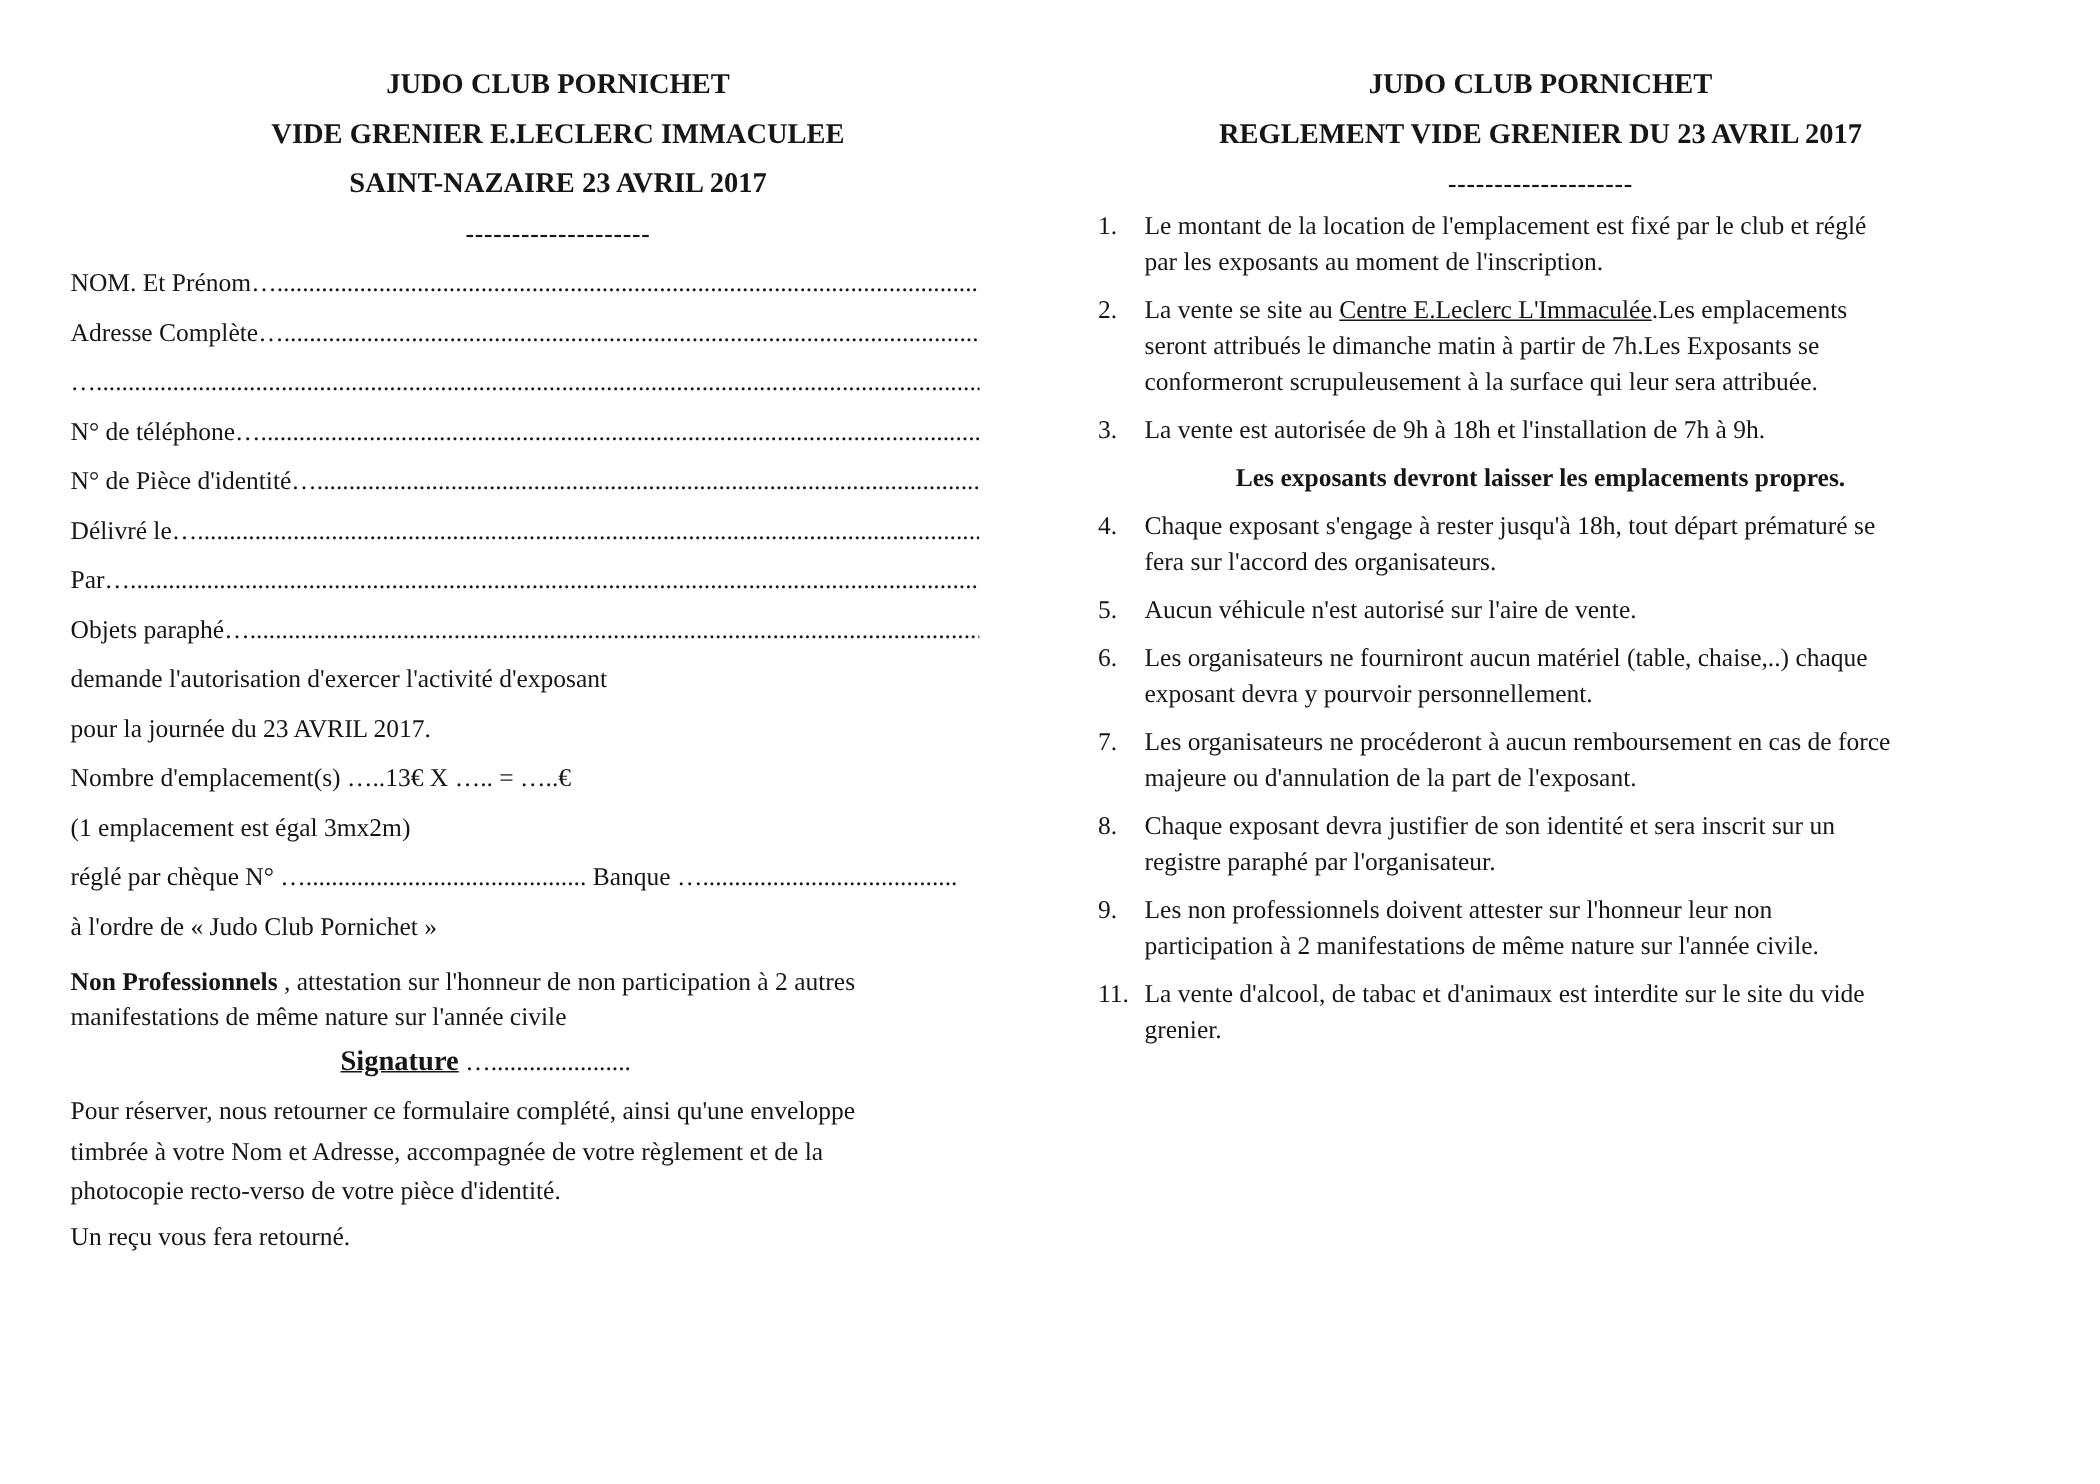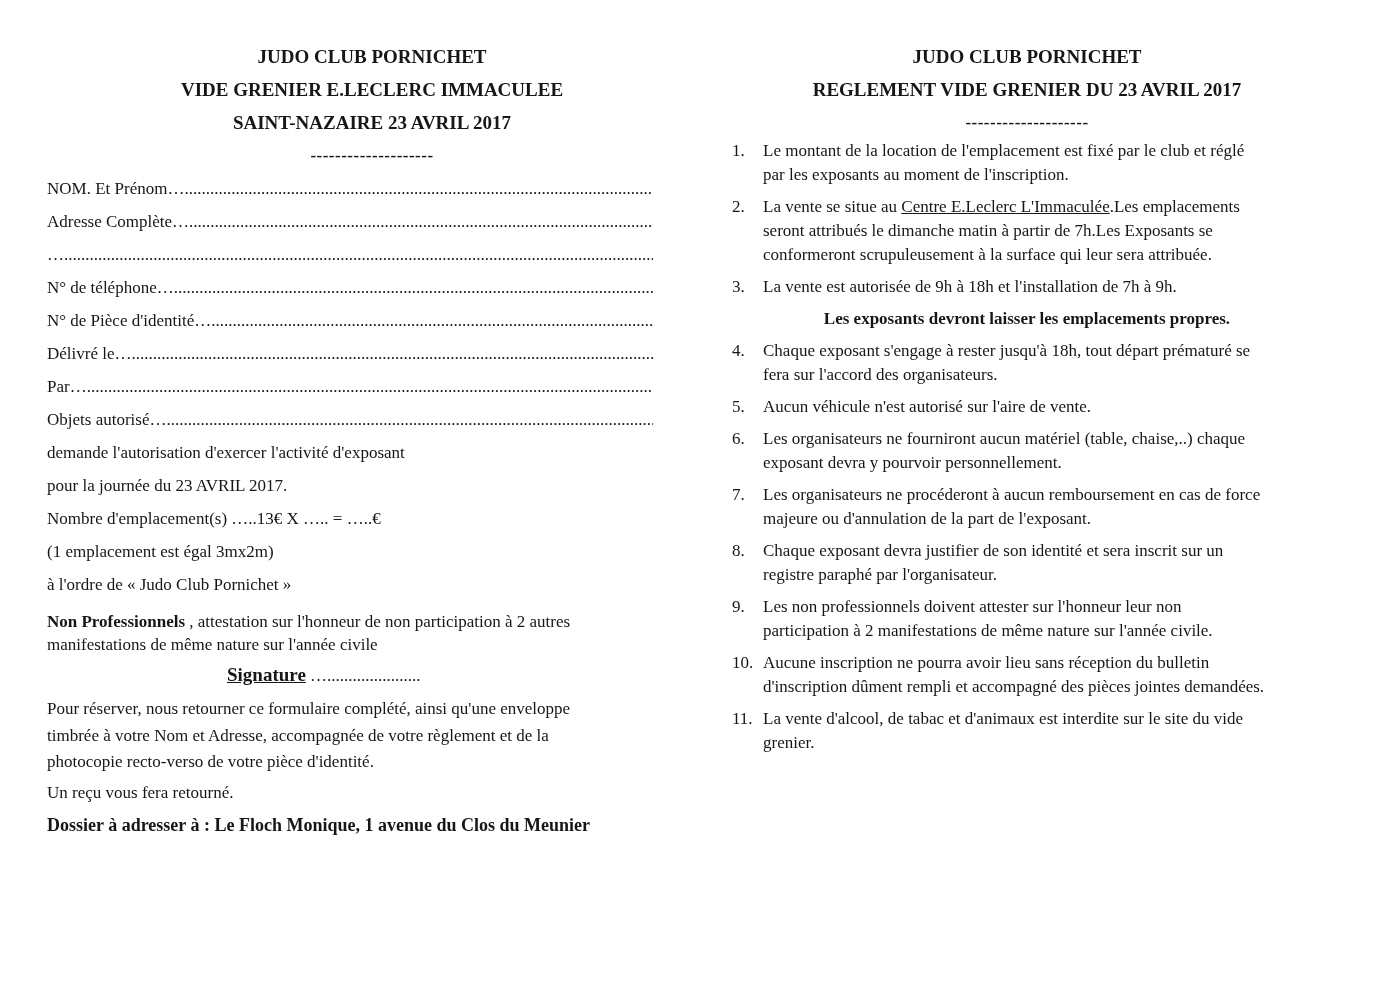--- a/index.html
+++ b/index.html
@@ -129,28 +129,29 @@
     </div>
     <div class="field-line">
       <span class="field-label">Délivré le </span>
         <span class="field-leader">…......................................................................................................................................................</span>
     </div>
     <div class="field-line">
       <span class="field-label">Par </span>
         <span class="field-leader">…......................................................................................................................................................</span>
     </div>
     <div class="field-line">
-      <span class="field-label">Objets autorisé </span>
+      <span class="field-label">Objets paraphé </span>
         <span class="field-leader">…......................................................................................................................................................</span>
     </div>
 
     <div class="stmt">demande l'autorisation d'exercer l'activité d'exposant</div>
     <div class="stmt">pour la journée du 23 AVRIL 2017.</div>
     <div class="stmt">Nombre d'emplacement(s) …..13€ X ….. = …..€</div>
     <div class="stmt">(1 emplacement est égal 3mx2m)</div>
+    <div class="stmt">réglé par chèque N° …............................................ Banque …........................................</div>
     <div class="stmt">à l'ordre de « Judo Club Pornichet »</div>
 
     <div class="para para-np"><span class="bold">Non Professionnels</span><span> , attestation sur l'honneur de non participation à 2 autres
 manifestations de même nature sur l'année civile</span></div>
 
     <div class="signature-line"><span class="signature-label">Signature</span><span> …......................</span></div>
 
     <div class="para closing-para">Pour réserver, nous retourner ce formulaire complété, ainsi qu'une enveloppe
 timbrée à votre Nom et Adresse, accompagnée de votre règlement et de la
 photocopie recto-verso de votre pièce d'identité.</div>
@@ -169,21 +170,21 @@
     <div class="rules">
 
       <div class="rule">
         <span class="rule-num">1.</span>
         <div class="rule-text">Le montant de la location de l'emplacement est fixé par le club et réglé
 par les exposants au moment de l'inscription.</div>
       </div>
 
       <div class="rule">
         <span class="rule-num">2.</span>
-        <div class="rule-text"><span>La vente se situe au </span><span class="bold-underline">Centre E.Leclerc L'Immaculée</span><span>.Les emplacements
+        <div class="rule-text"><span>La vente se site au </span><span class="bold-underline">Centre E.Leclerc L'Immaculée</span><span>.Les emplacements
 seront attribués le dimanche matin à partir de 7h.Les Exposants se
 conformeront scrupuleusement à la surface qui leur sera attribuée.</span></div>
       </div>
 
       <div class="rule">
         <span class="rule-num">3.</span>
         <div class="rule-text">La vente est autorisée de 9h à 18h et l'installation de 7h à 9h.</div>
       </div>
 
       <div class="notice">Les exposants devront laisser les emplacements propres.</div>
@@ -216,25 +217,20 @@
         <div class="rule-text">Chaque exposant devra justifier de son identité et sera inscrit sur un
 registre paraphé par l'organisateur.</div>
       </div>
 
       <div class="rule">
         <span class="rule-num">9.</span>
         <div class="rule-text">Les non professionnels doivent attester sur l'honneur leur non
 participation à 2 manifestations de même nature sur l'année civile.</div>
       </div>
 
-      <div class="rule">
-        <span class="rule-num">10.</span>
-        <div class="rule-text">Aucune inscription ne pourra avoir lieu sans réception du bulletin
-d'inscription dûment rempli et accompagné des pièces jointes demandées.</div>
-      </div>
 
       <div class="rule">
         <span class="rule-num">11.</span>
         <div class="rule-text">La vente d'alcool, de tabac et d'animaux est interdite sur le site du vide
 grenier.</div>
       </div>
 
 
     </div>
   </div>

